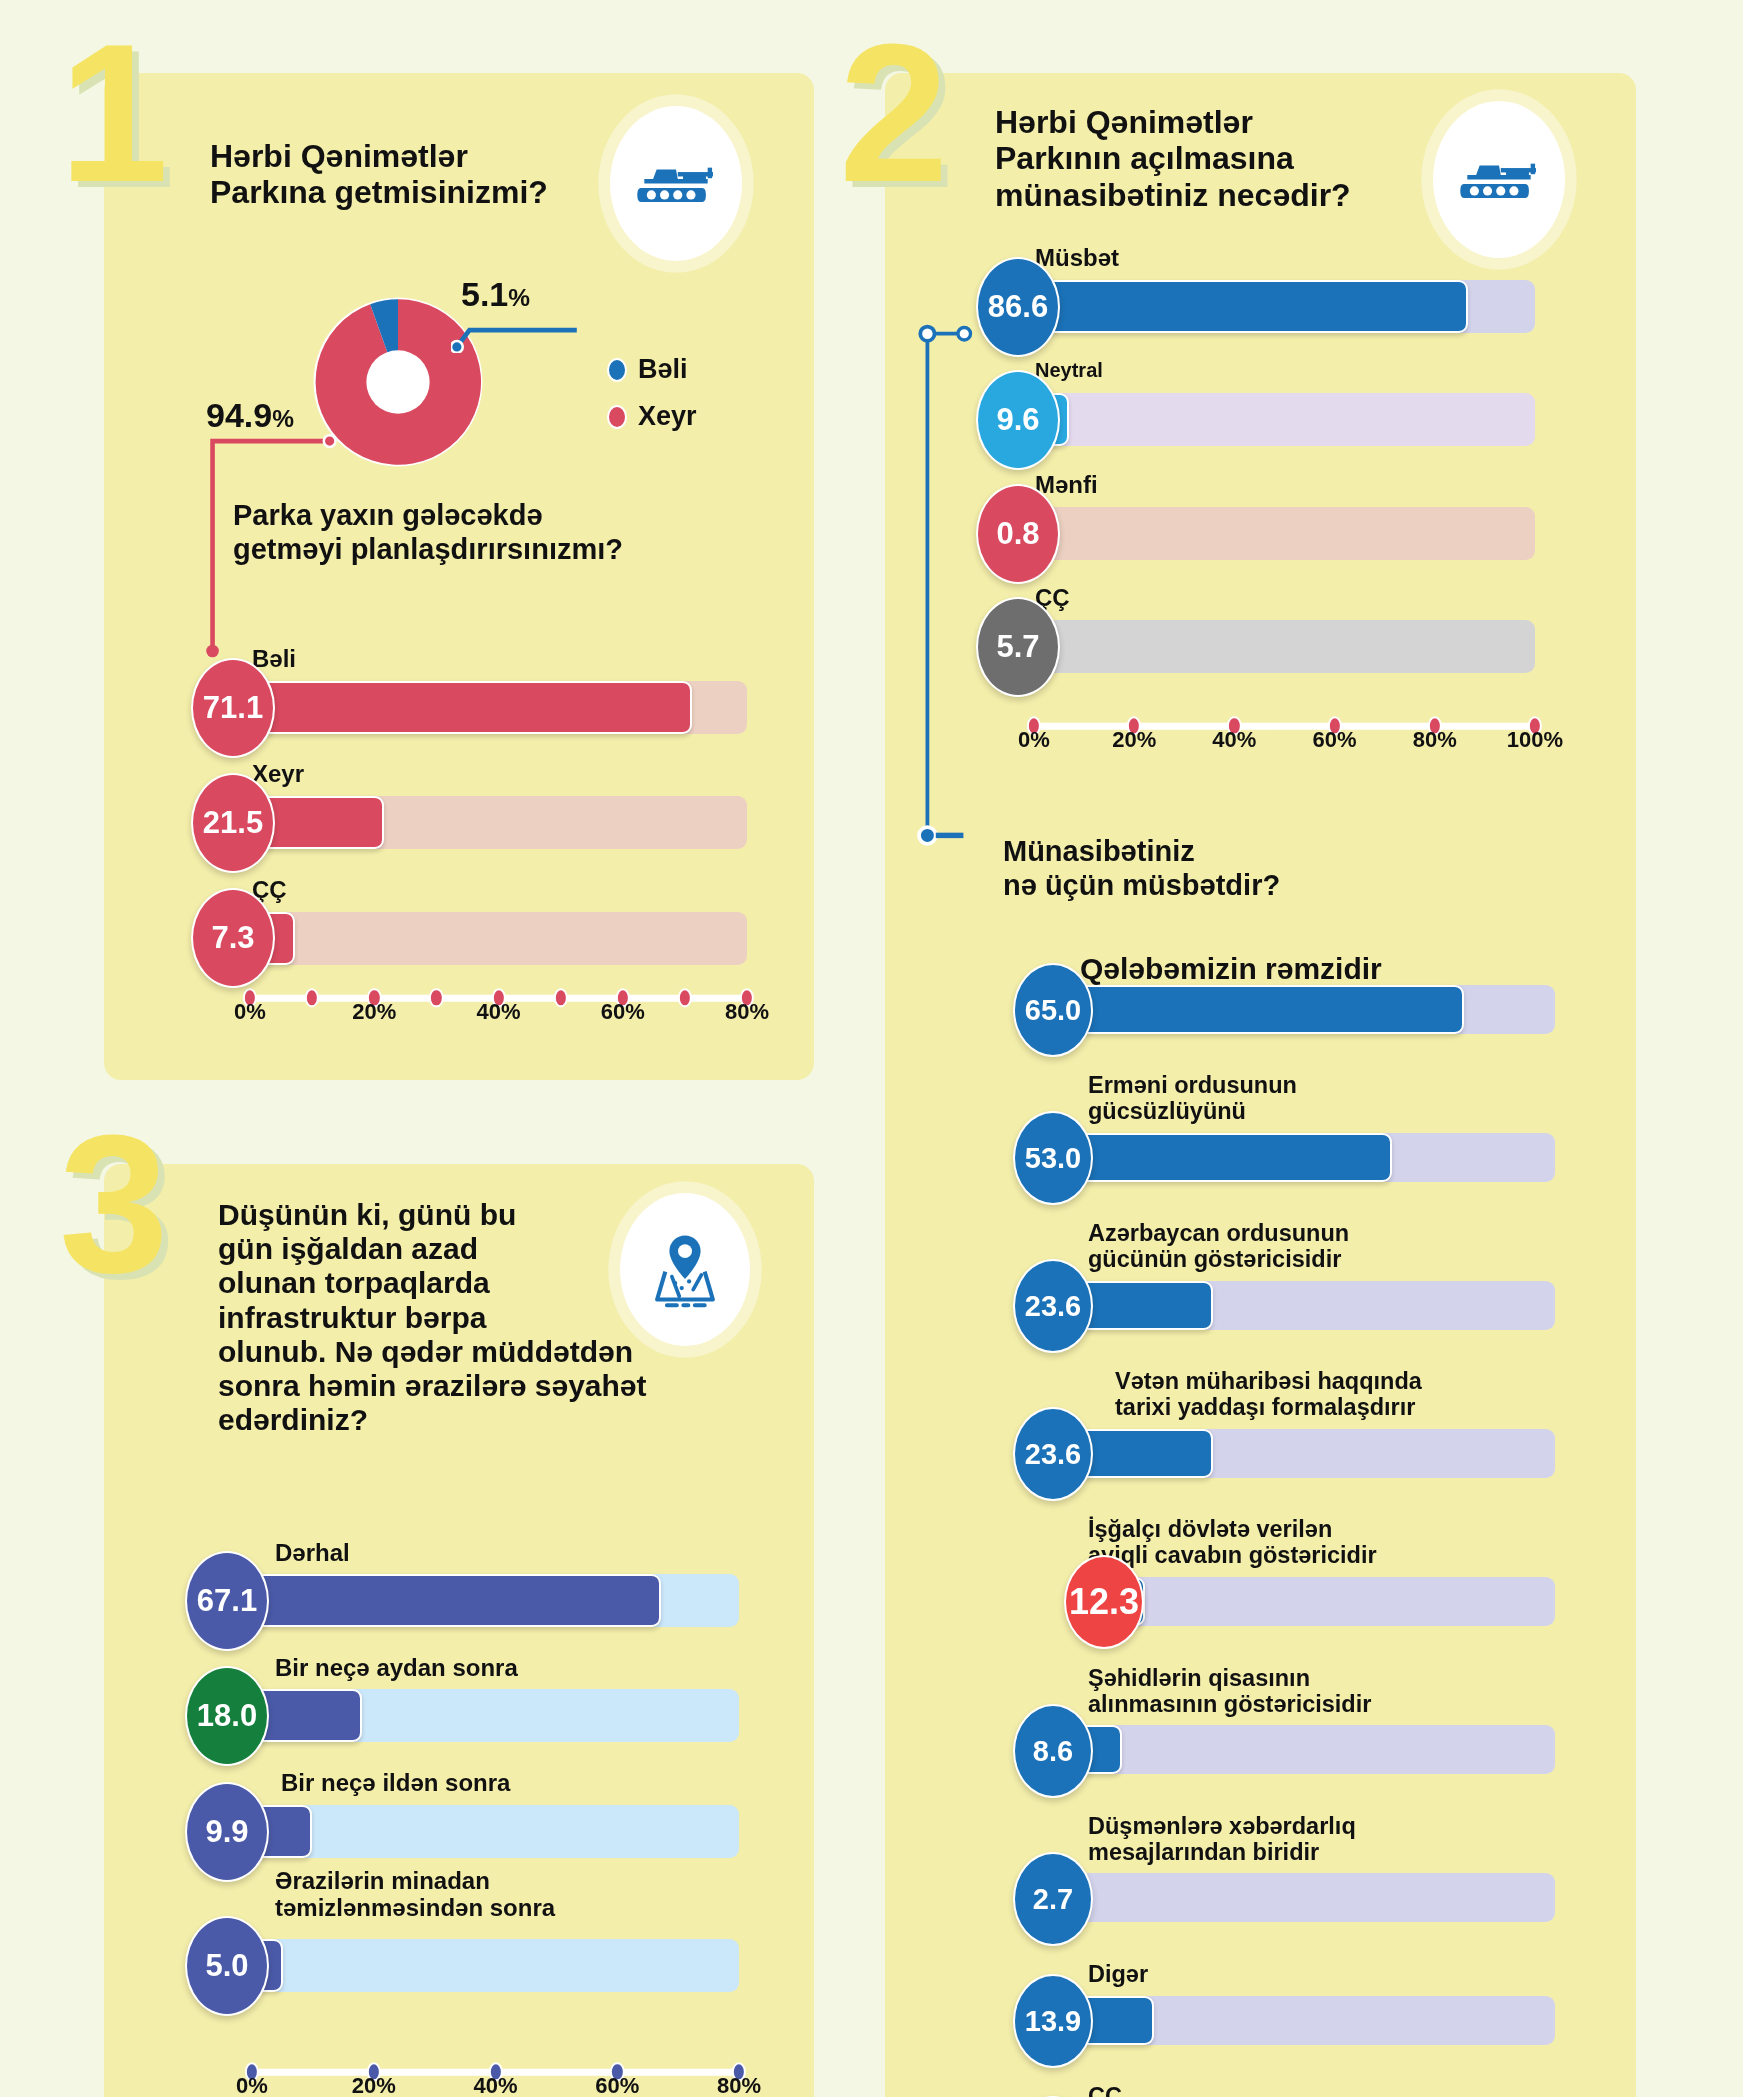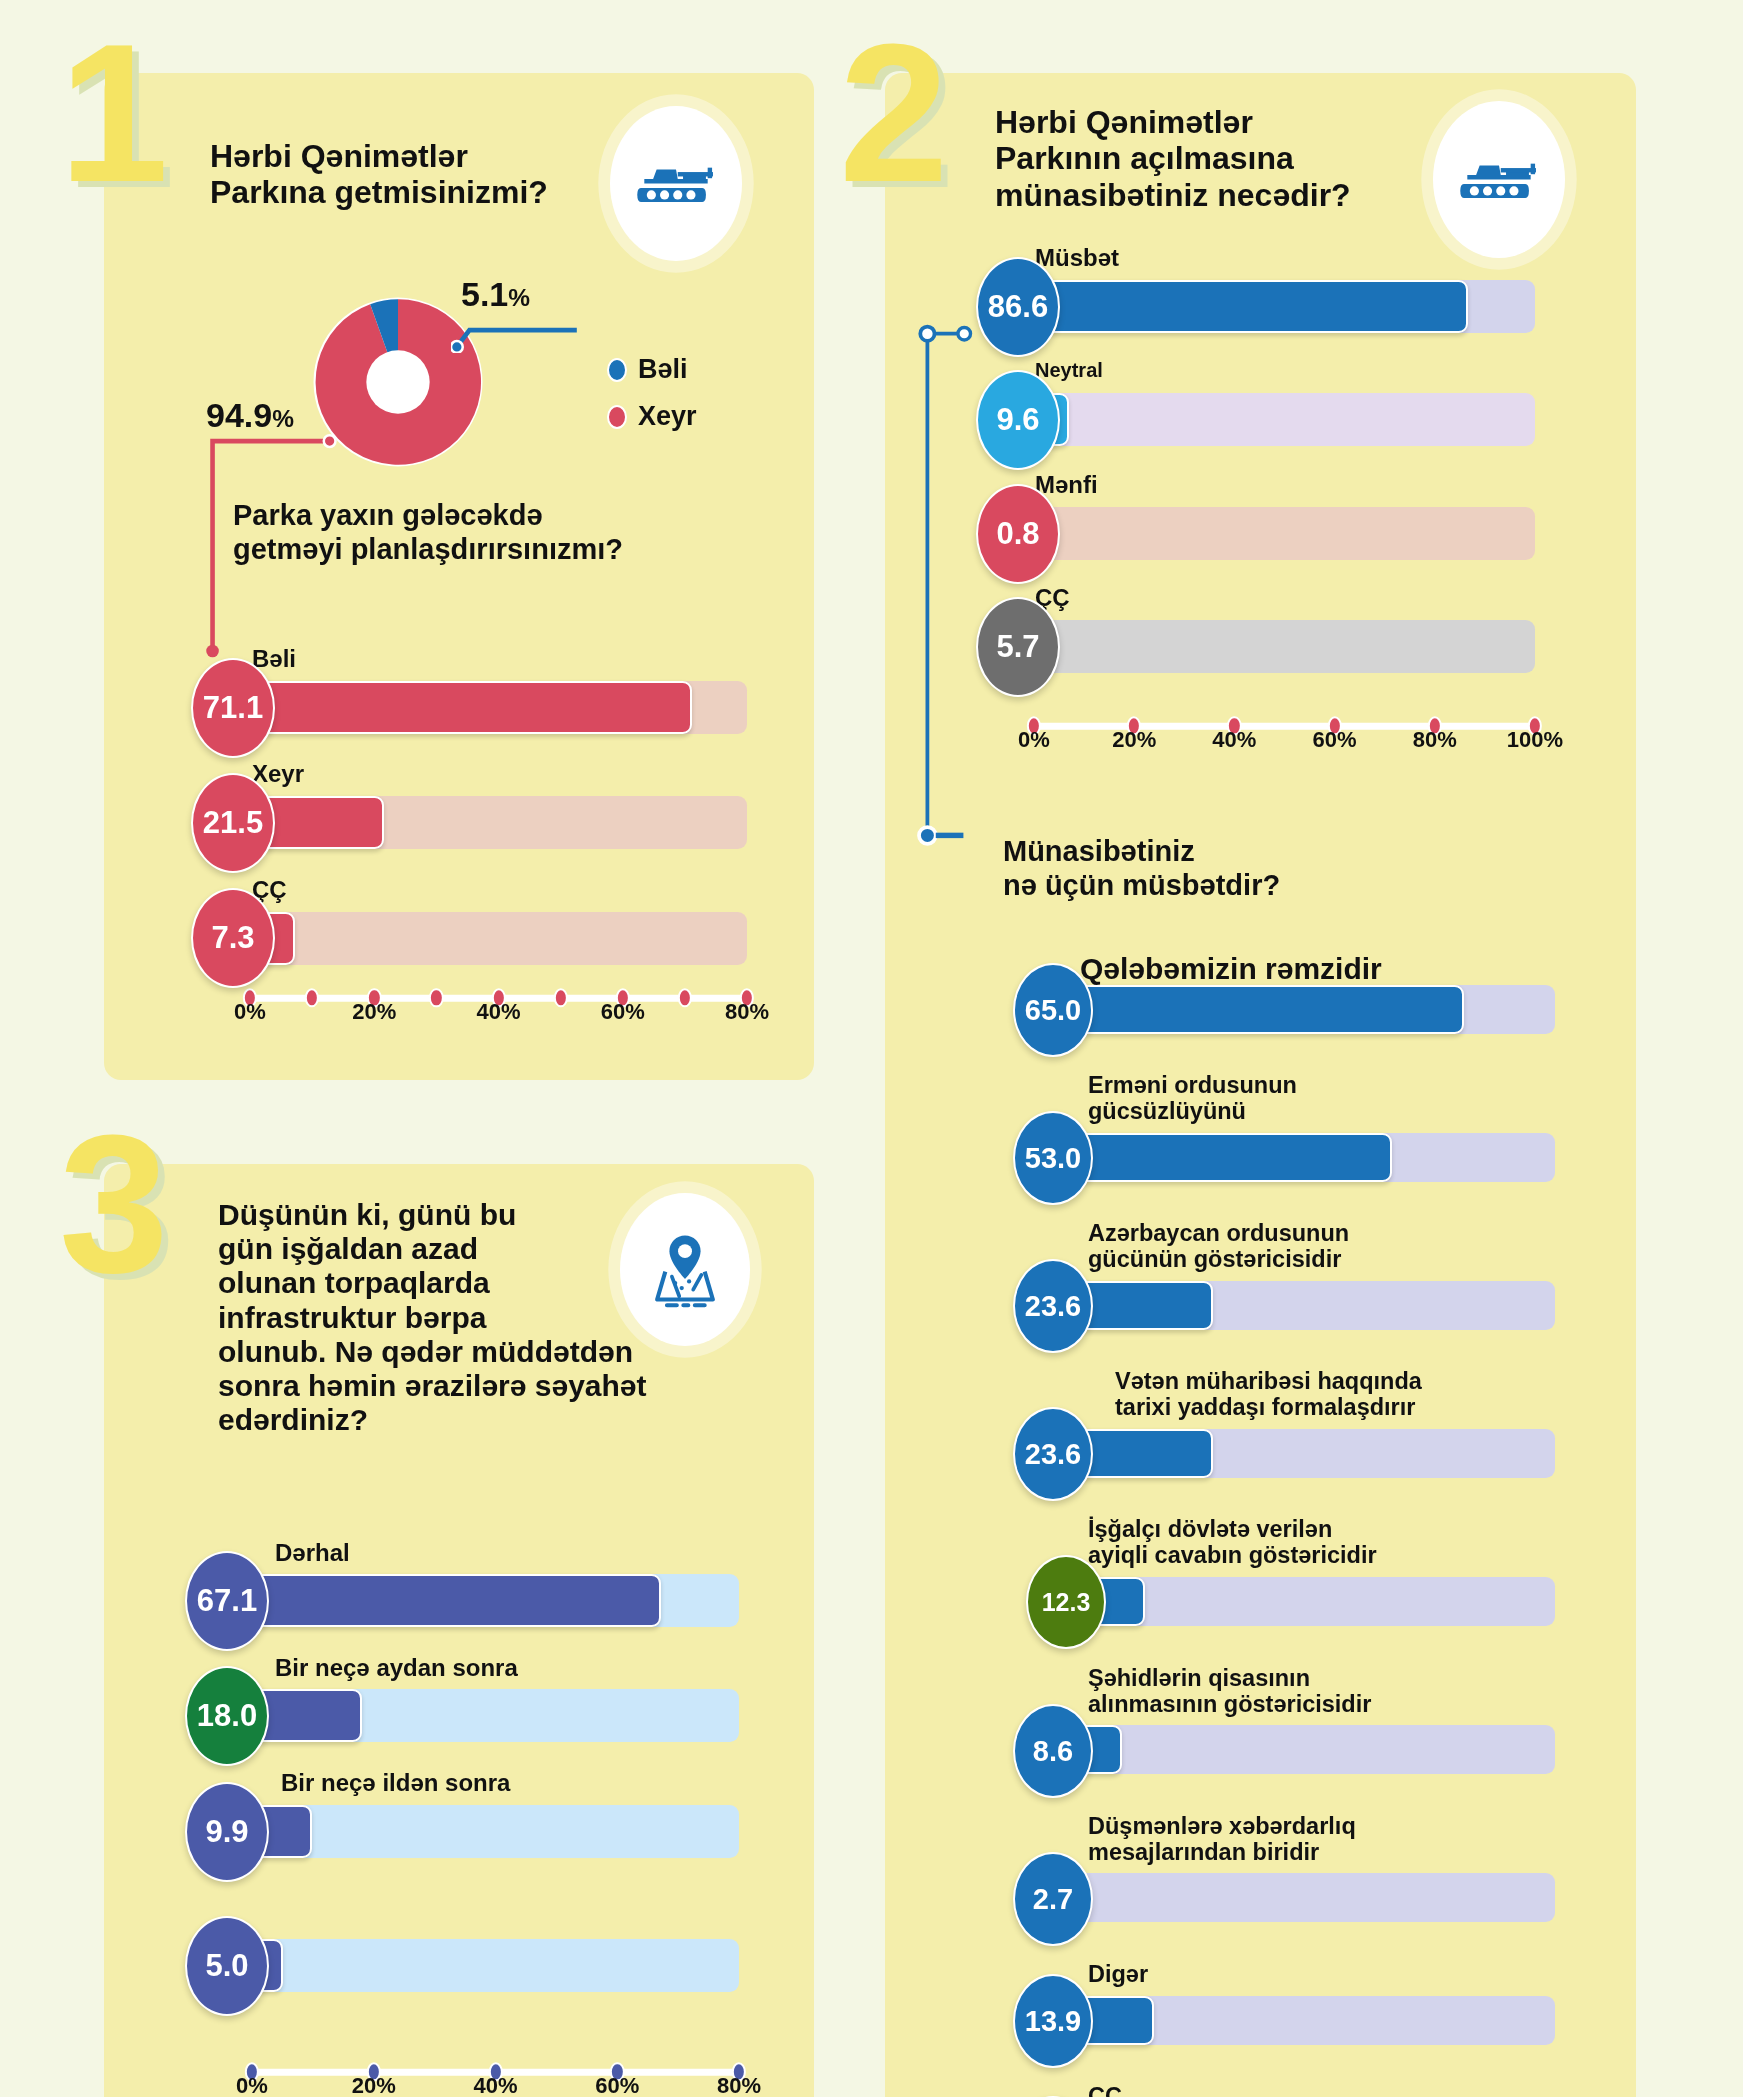--- a/index.html
+++ b/index.html
@@ -260,20 +260,22 @@
     <div class="fill" style="width:22.5%; background:#4b5aa8; border:2.5px solid #fff;"></div>
   </div>
   <div class="bubble" style="left:185px; top:1666px; width:84px; height:100px; background:#15803d; font-size:31px;">18.0</div>
 
   <div class="barlabel" style="left:281px; top:1770px; font-size:24px;">Bir neçə ildən sonra</div>
   <div class="track" style="left:252px; top:1805px; width:487px; height:53px; background:#cbe7fa;">
     <div class="fill" style="width:12.4%; background:#4b5aa8; border:2.5px solid #fff;"></div>
   </div>
   <div class="bubble" style="left:185px; top:1782px; width:84px; height:100px; background:#4b5aa8; font-size:31px;">9.9</div>
 
+  <div class="barlabel" style="left:275px; top:1868px; font-size:24px; white-space:pre-line;">Ərazilərin minadan
+təmizlənməsindən sonra</div>
   <div class="track" style="left:252px; top:1939px; width:487px; height:53px; background:#cbe7fa;">
     <div class="fill" style="width:6.3%; background:#4b5aa8; border:2.5px solid #fff;"></div>
   </div>
   <div class="bubble" style="left:185px; top:1916px; width:84px; height:100px; background:#4b5aa8; font-size:31px;">5.0</div>
 
   <div class="axis" style="left:252px; top:2047px; width:487px; height:50px;">
     <div class="axis-line"></div>
     <div class="axis-dot" style="left:0%;   background:#4b5aa8;"></div>
     <div class="axis-dot" style="left:25%;  background:#4b5aa8;"></div>
     <div class="axis-dot" style="left:50%;  background:#4b5aa8;"></div>
@@ -387,21 +389,21 @@
   <div class="track" style="left:1070px; top:1429px; width:485px; height:49px; background:#d3d4ec;">
     <div class="fill" style="width:29.5%; background:#1b72b8; border:2.5px solid #fff;"></div>
   </div>
   <div class="bubble" style="left:1013px; top:1407px; width:80px; height:94px; background:#1b72b8; font-size:29px;">23.6</div>
 
   <div class="barlabel" style="left:1088px; top:1516px; font-size:23.5px; white-space:pre-line;">İşğalçı dövlətə verilən
 ayiqli cavabın göstəricidir</div>
   <div class="track" style="left:1070px; top:1577px; width:485px; height:49px; background:#d3d4ec;">
     <div class="fill" style="width:15.4%; background:#1b72b8; border:2.5px solid #fff;"></div>
   </div>
-  <div class="bubble" style="left:1026px; top:1555px; width:80px; height:94px; background:#4d7c0f; font-size:25px;">12.3</div>
+  <div class="bubble" style="left:1064px; top:1555px; width:80px; height:94px; background:#ef4444; font-size:36px;">12.3</div>
 
   <div class="barlabel" style="left:1088px; top:1665px; font-size:23.5px; white-space:pre-line;">Şəhidlərin qisasının
 alınmasının göstəricisidir</div>
   <div class="track" style="left:1070px; top:1725px; width:485px; height:49px; background:#d3d4ec;">
     <div class="fill" style="width:10.8%; background:#1b72b8; border:2.5px solid #fff;"></div>
   </div>
   <div class="bubble" style="left:1013px; top:1704px; width:80px; height:94px; background:#1b72b8; font-size:29px;">8.6</div>
 
   <div class="barlabel" style="left:1088px; top:1813px; font-size:23.5px; white-space:pre-line;">Düşmənlərə xəbərdarlıq
 mesajlarından biridir</div>

